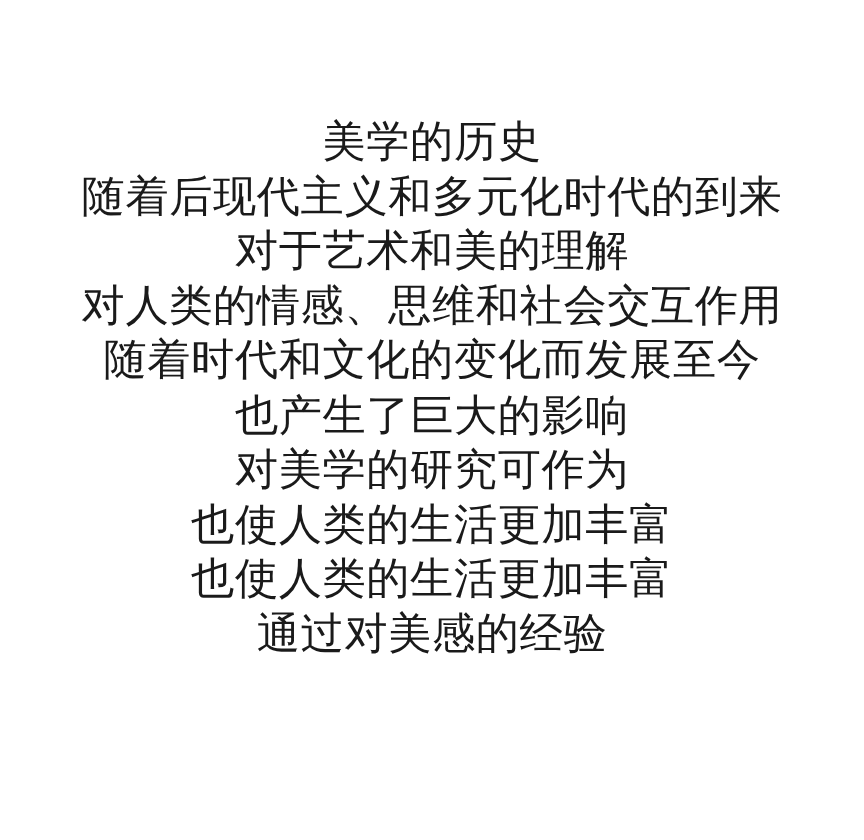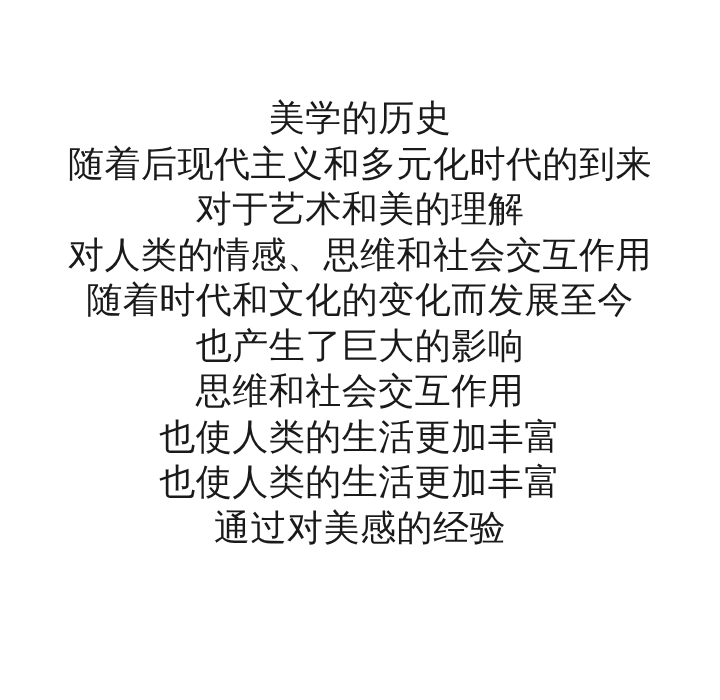--- a/index.html
+++ b/index.html
@@ -36,21 +36,21 @@
 <div class="screen">
   <div class="text-block">
 
     <div class="para para-1">
       <div class="line">美学的历史</div>
       <div class="line">随着后现代主义和多元化时代的到来</div>
       <div class="line">对于艺术和美的理解</div>
       <div class="line">对人类的情感、思维和社会交互作用</div>
       <div class="line">随着时代和文化的变化而发展至今</div>
       <div class="line">也产生了巨大的影响</div>
-      <div class="line">思维和社会交互作用</div>
+      <div class="line">对美学的研究可作为</div>
       <div class="line">也使人类的生活更加丰富</div>
       <div class="line">也使人类的生活更加丰富</div>
       <div class="line">通过对美感的经验</div>
     </div>
 
     <div class="para para-2">
       <div class="line">在现代</div>
       <div class="line">美学变得具有更加复杂的形式</div>
     </div>
 

